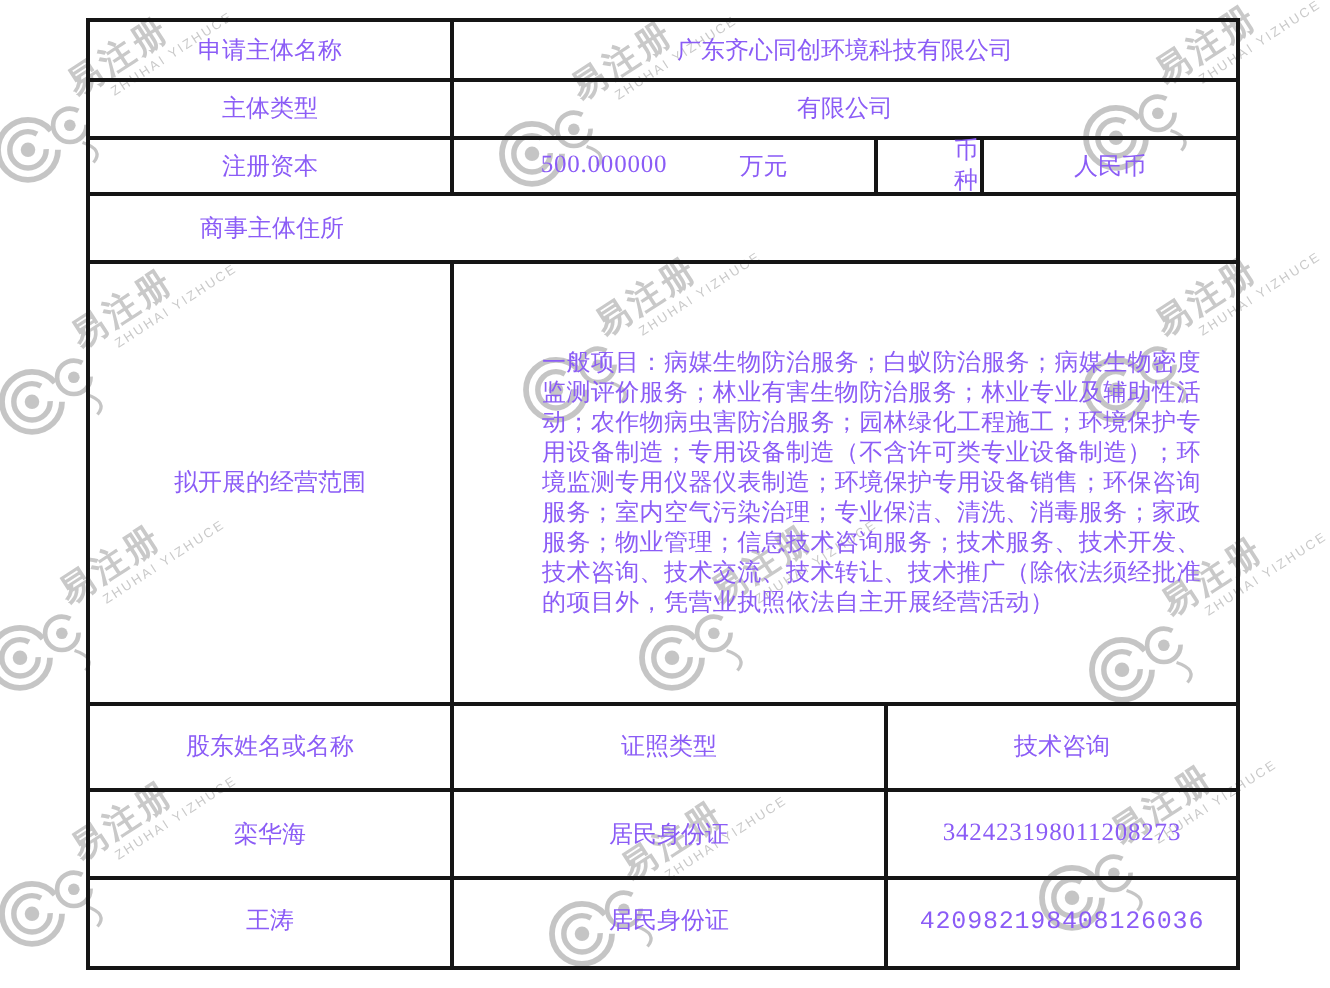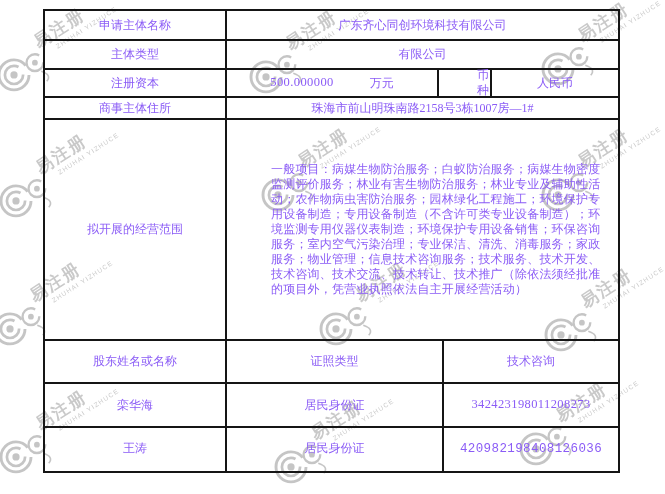--- a/index.html
+++ b/index.html
@@ -248,23 +248,22 @@
     <div class="row" style="height:28px">
       <div class="cell lbl">注册资本</div>
       <div class="cell cap-cell">
         <span class="num">500.000000</span>
         <span>万元</span>
       </div>
       <div class="cell cur-cell">币种</div>
       <div class="cell val">人民币</div>
     </div>
 
-    <div class="row" style="height:22px">
+    <div class="row" style="height:34px">
       <div class="cell lbl">商事主体住所</div>
-      <div class="cell val">珠海市前山明珠南路2158号3栋1007房—1#</div>
     </div>
 
     <div class="row" style="height:221px">
       <div class="cell lbl">拟开展的经营范围</div>
       <div class="cell scope">
         <span class="scope-text">一般项目：病媒生物防治服务；白蚁防治服务；病媒生物密度监测评价服务；林业有害生物防治服务；林业专业及辅助性活动；农作物病虫害防治服务；园林绿化工程施工；环境保护专用设备制造；专用设备制造（不含许可类专业设备制造）；环境监测专用仪器仪表制造；环境保护专用设备销售；环保咨询服务；室内空气污染治理；专业保洁、清洗、消毒服务；家政服务；物业管理；信息技术咨询服务；技术服务、技术开发、技术咨询、技术交流、技术转让、技术推广（除依法须经批准的项目外，凭营业执照依法自主开展经营活动）</span>
       </div>
     </div>
 
     <div class="row" style="height:43px">

